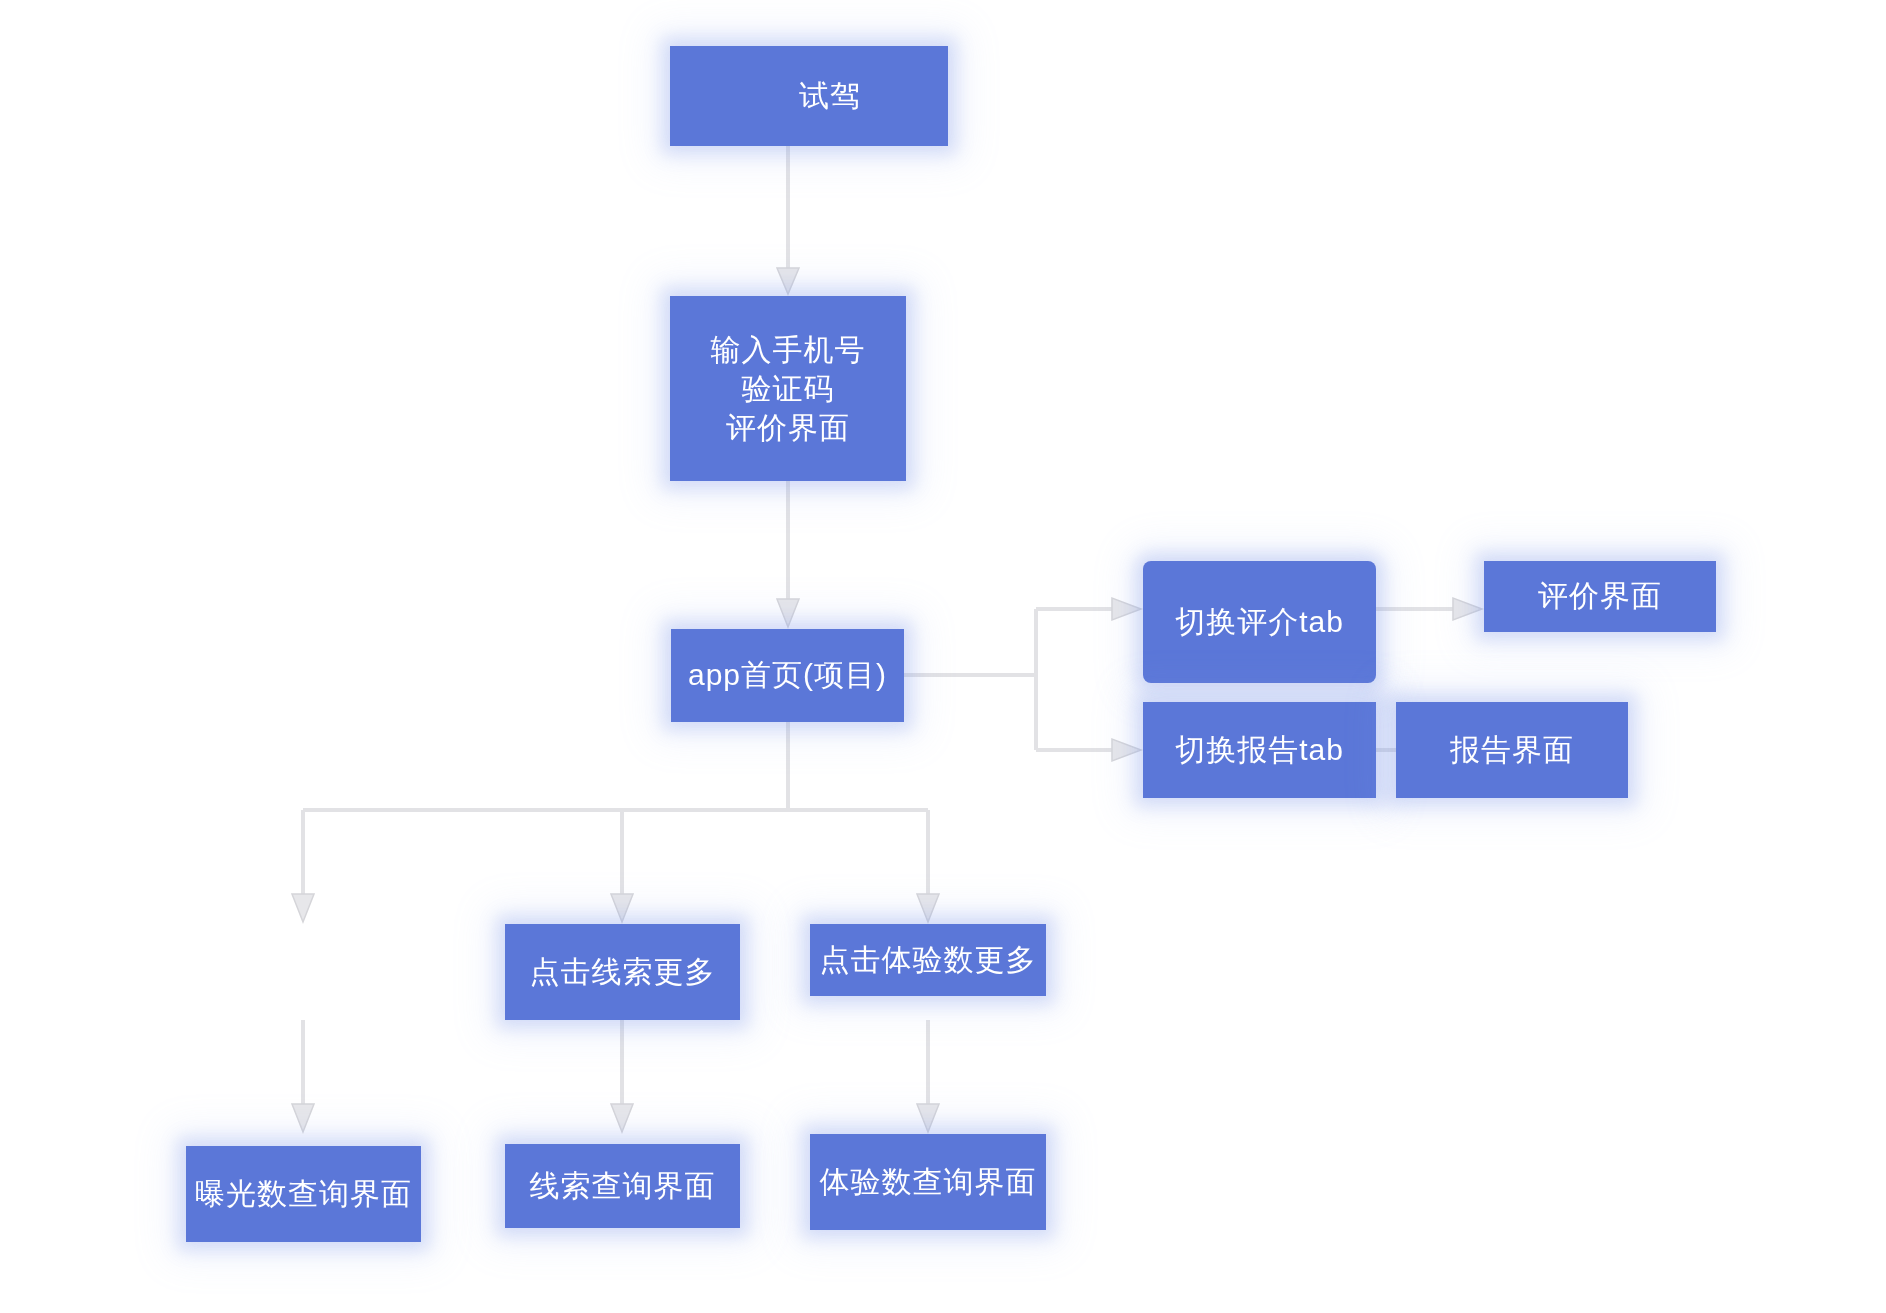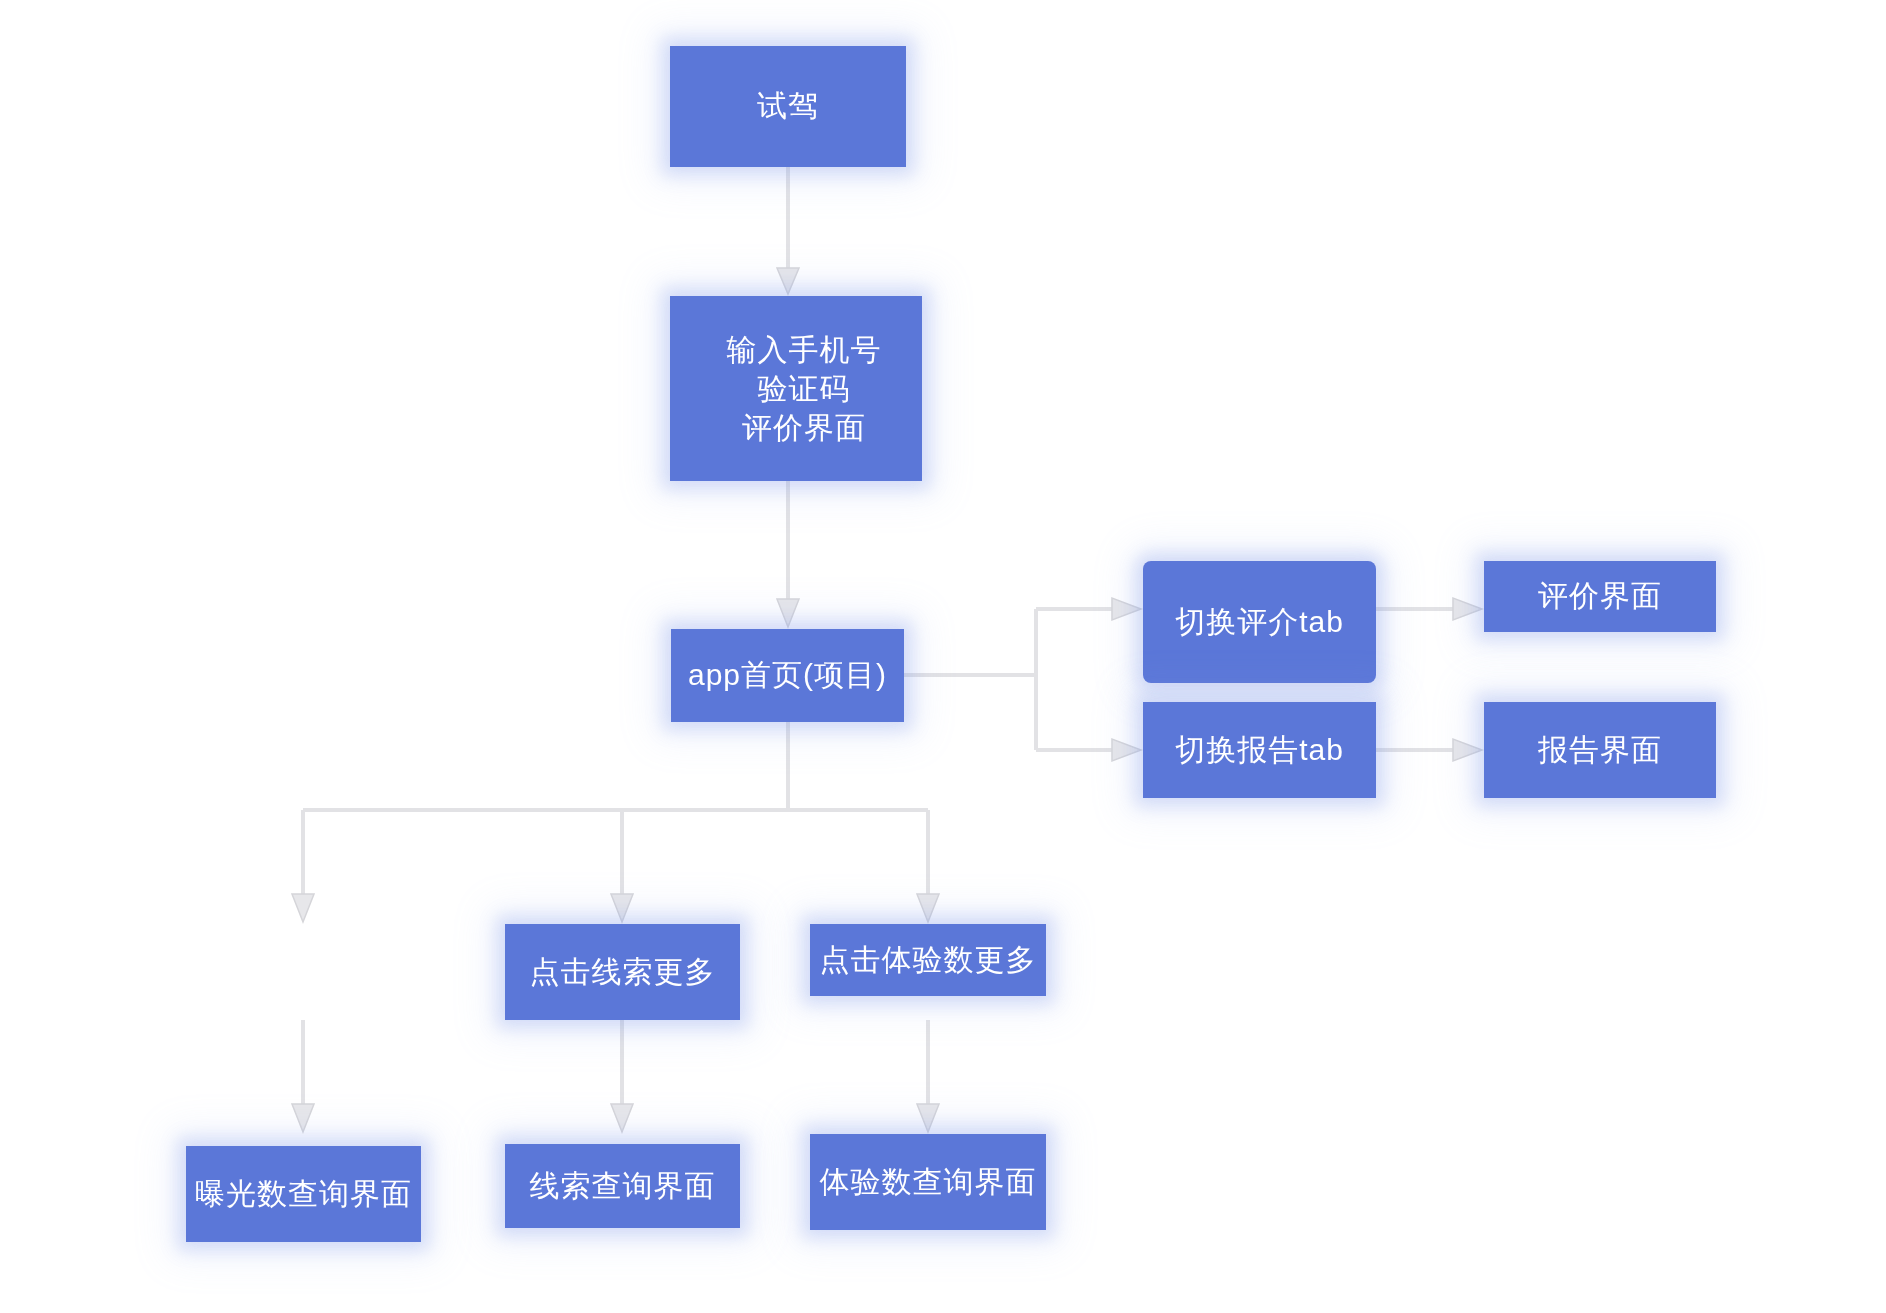--- a/index.html
+++ b/index.html
@@ -43,27 +43,27 @@
     font-size: 30px;
     letter-spacing: 1px;
     box-shadow: 0 0 16px 8px rgba(125, 150, 232, 0.28),
                 0 0 36px 18px rgba(150, 172, 240, 0.12);
   }
   .node.multi {
     flex-direction: column;
     line-height: 39px;
   }
   
-  #n-test-drive            { left: 670px;  top: 46px;   width: 236px; height: 121px; }
-  #n-login                 { left: 670px;  top: 296px;  width: 236px; height: 185px; padding-left: 16px; }
+  #n-test-drive            { left: 670px;  top: 46px;   width: 236px; height: 100px; padding-left: 42px; }
+  #n-login                 { left: 670px;  top: 296px;  width: 236px; height: 185px; }
   #n-app-home              { left: 671px;  top: 629px;  width: 233px; height: 93px; }
   #n-switch-review-tab     { left: 1143px; top: 561px;  width: 233px; height: 122px; border-radius: 8px; }
   #n-review-screen         { left: 1484px; top: 561px;  width: 232px; height: 71px; }
   #n-switch-report-tab     { left: 1143px; top: 702px;  width: 233px; height: 96px; }
-  #n-report-screen         { left: 1484px; top: 702px;  width: 232px; height: 96px; }
+  #n-report-screen         { left: 1396px; top: 702px;  width: 232px; height: 96px; }
   #n-click-exposure-more   { left: 186px;  top: 924px;  width: 235px; height: 96px; }
   #n-click-leads-more      { left: 505px;  top: 924px;  width: 235px; height: 96px; }
   #n-click-experience-more { left: 810px;  top: 924px;  width: 236px; height: 72px; }
   #n-exposure-query        { left: 186px;  top: 1134px; width: 235px; height: 96px; margin-top: 12px; }
   #n-leads-query           { left: 505px;  top: 1144px; width: 235px; height: 84px; }
   #n-experience-query      { left: 810px;  top: 1134px; width: 236px; height: 96px; }
 </style>
 </head>
 <body>
 

